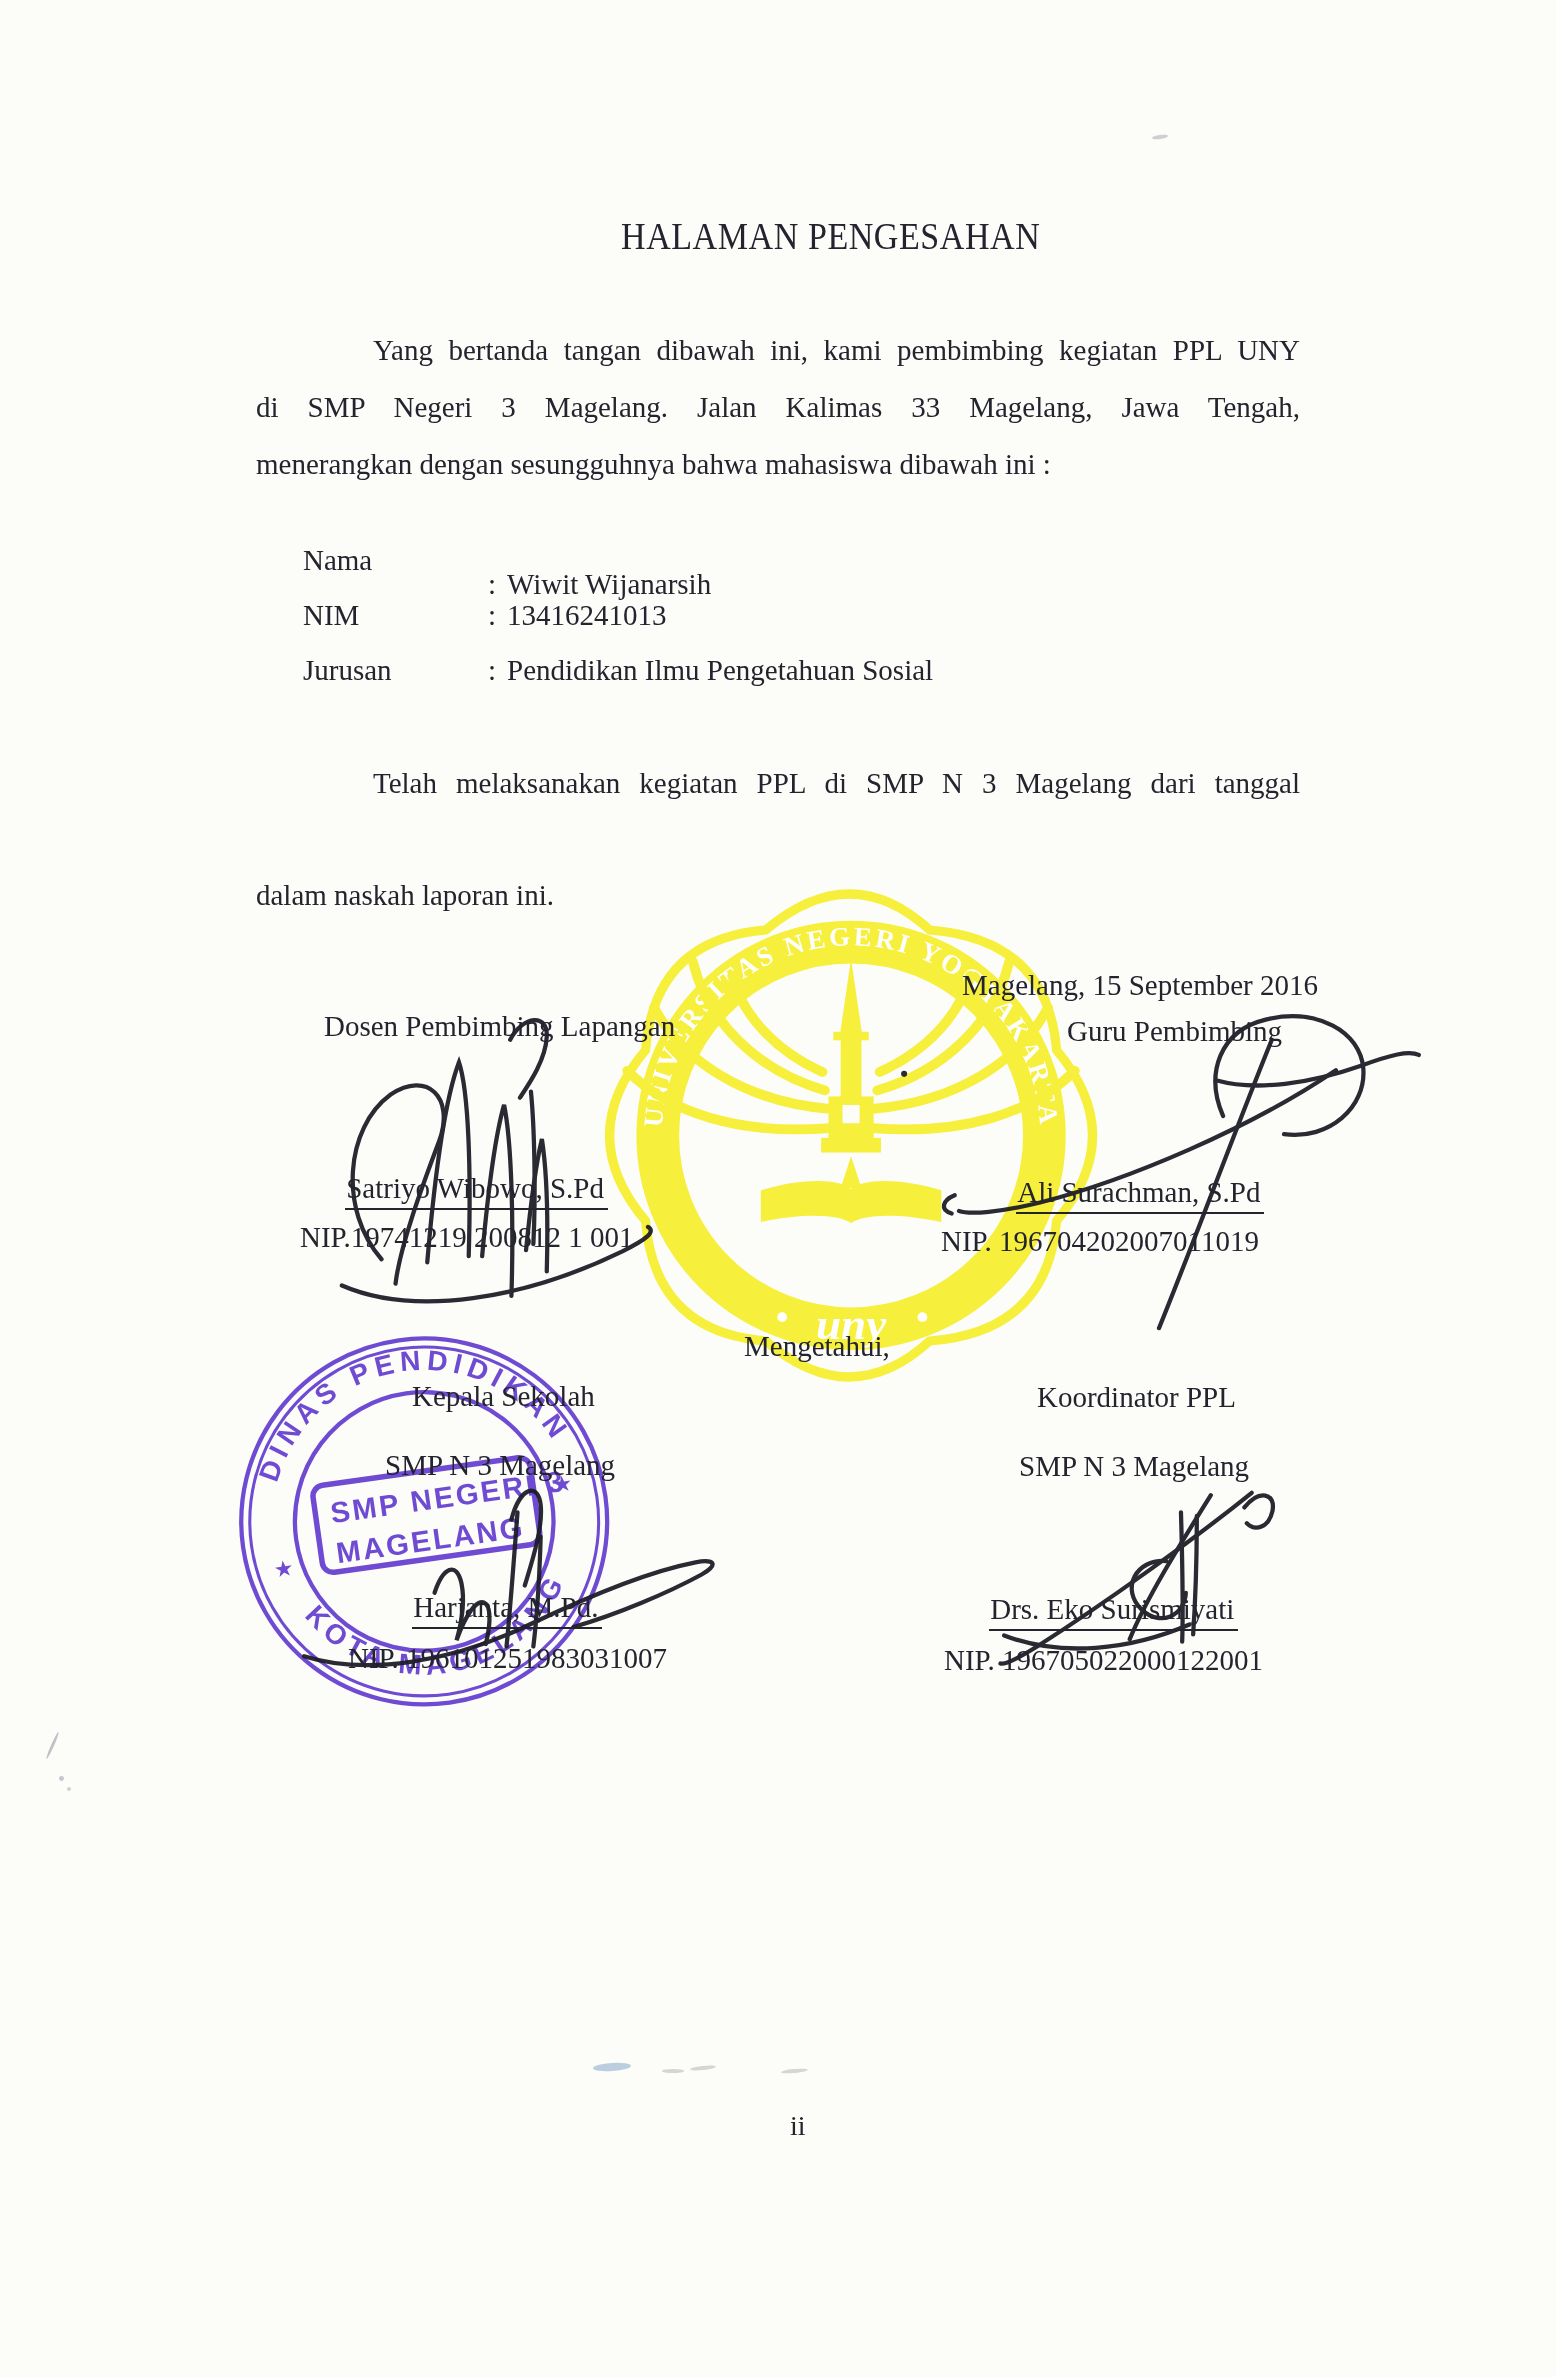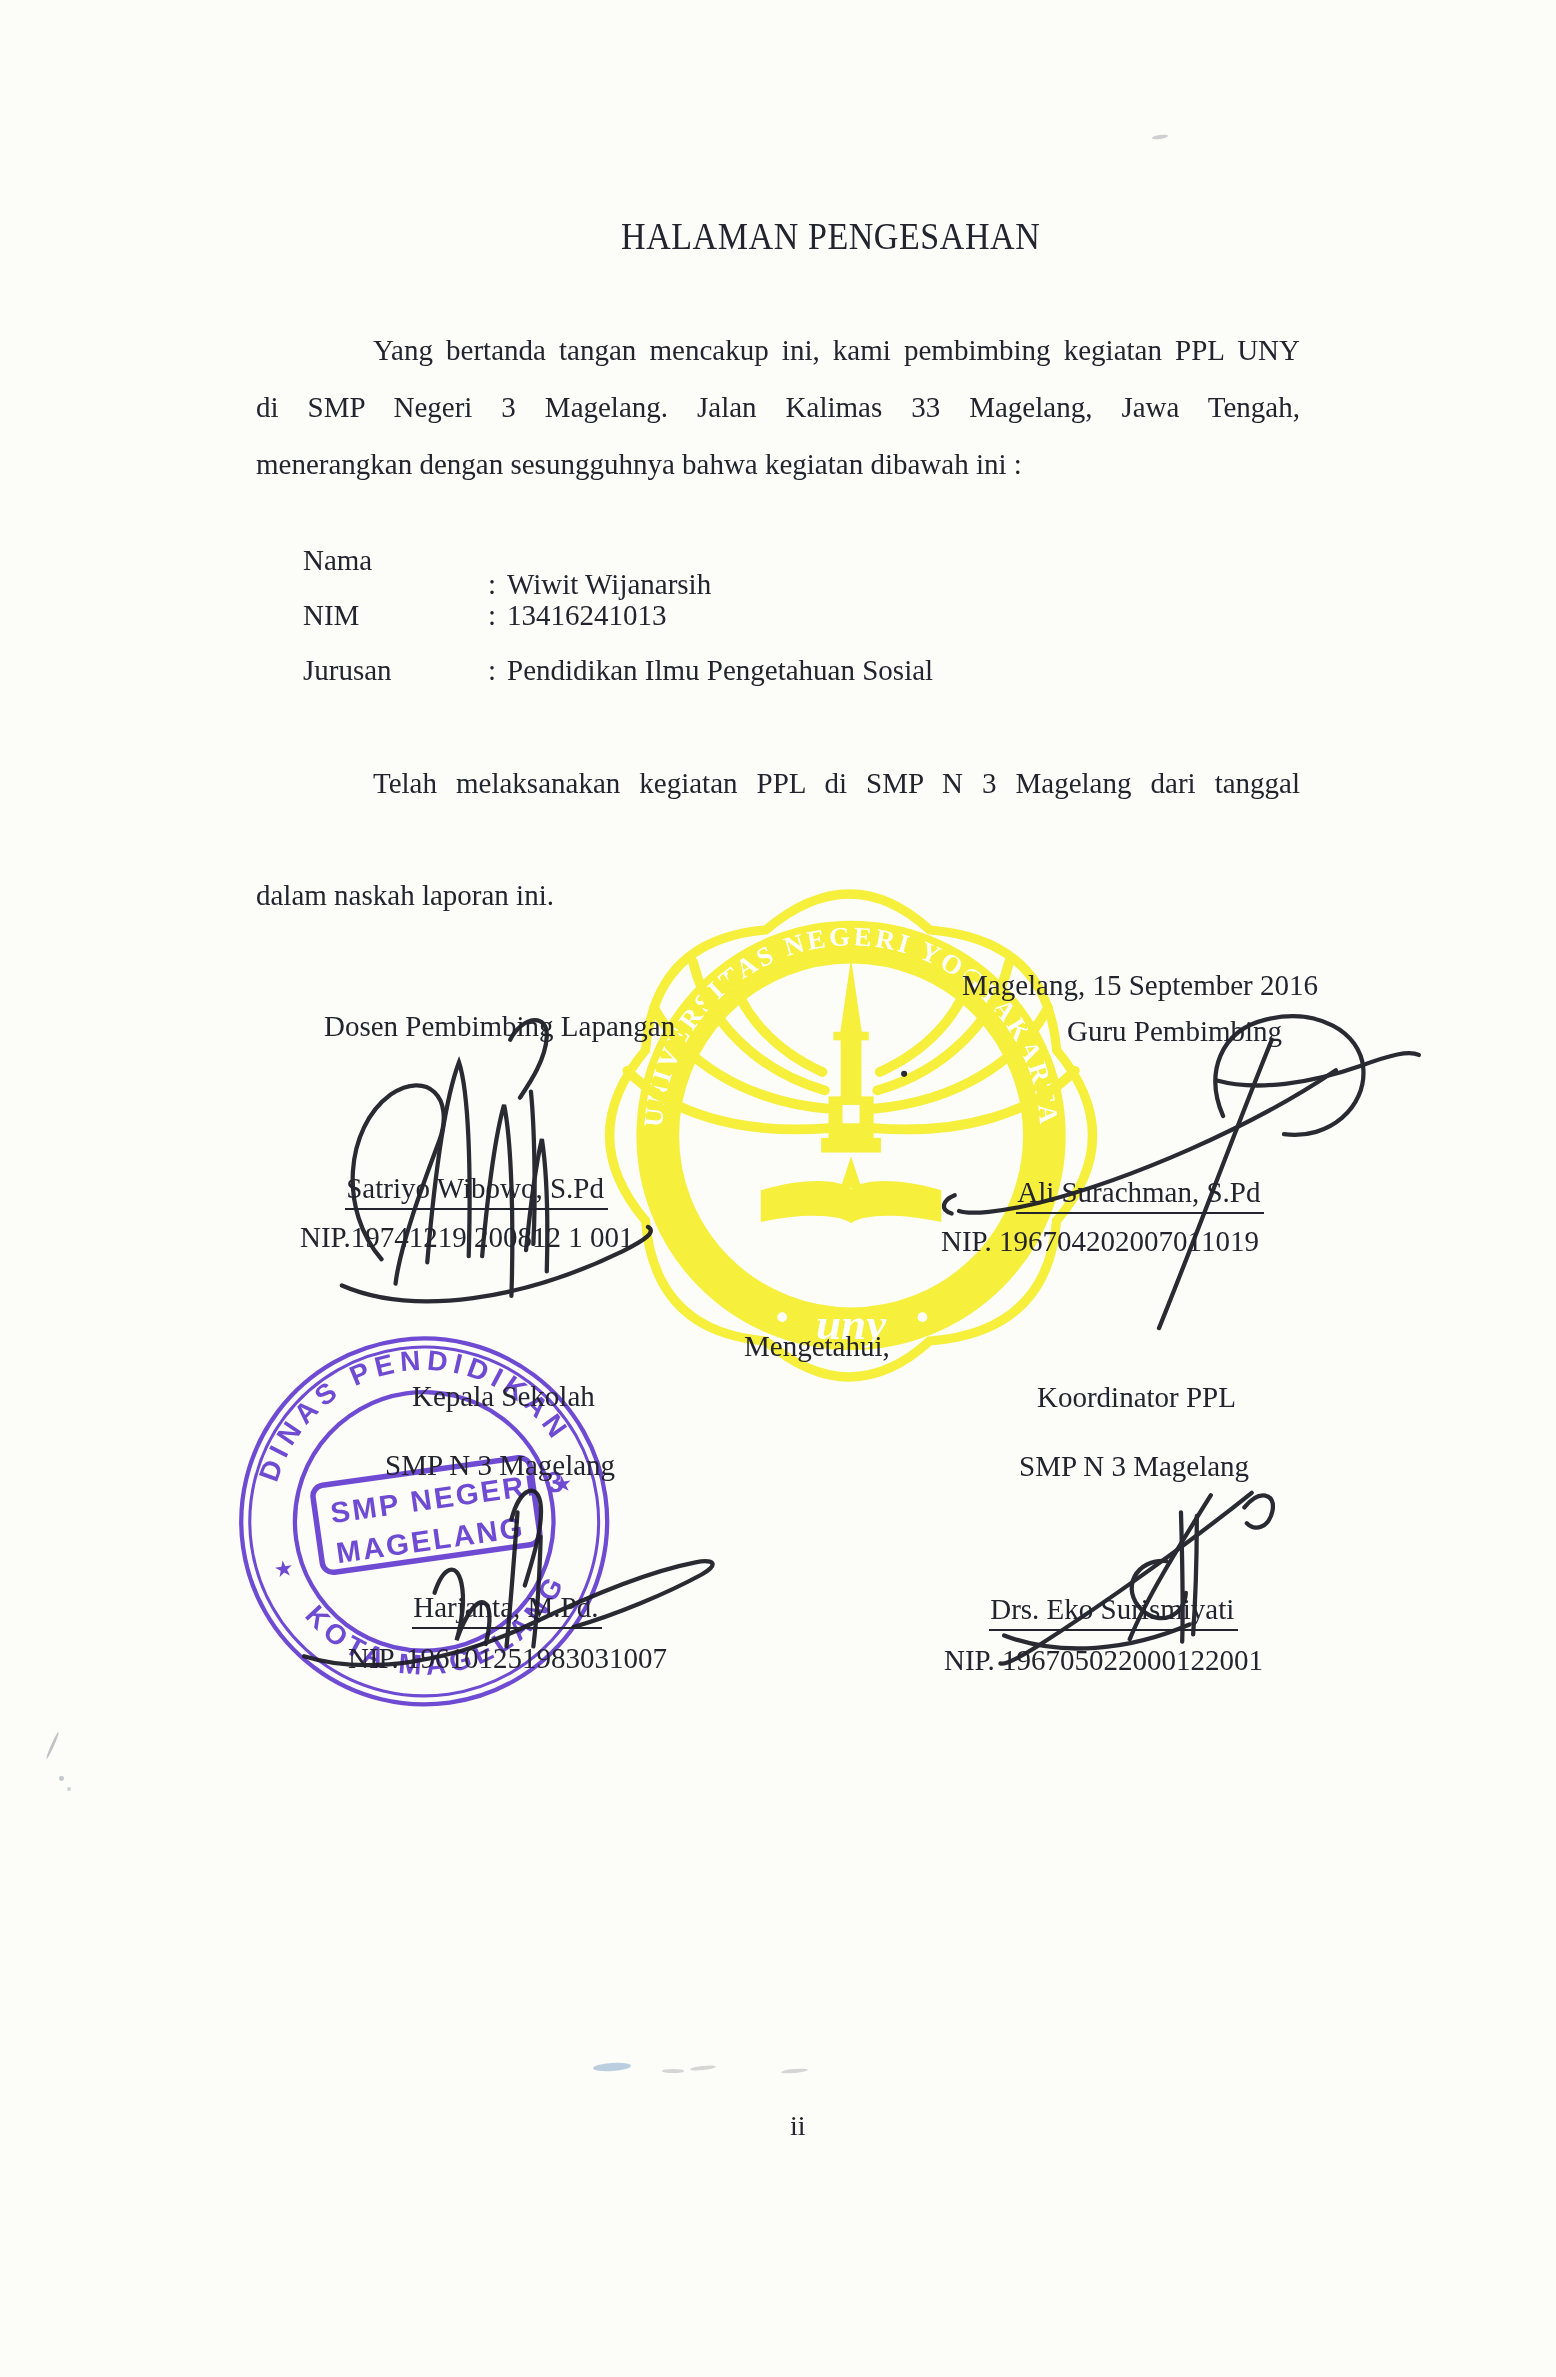--- a/index.html
+++ b/index.html
@@ -131,23 +131,23 @@
       <path d="M 1936 2480 C 1938 2550 1940 2630 1938 2692"></path>
       <path d="M 1962 2486 C 1962 2550 1960 2620 1956 2680"></path>
       <path d="M 1646 2682 C 1740 2718 1852 2706 1950 2664"></path>
       <path d="M 2040 2472 C 2064 2442 2092 2448 2086 2478 C 2080 2505 2058 2512 2044 2498"></path>
     </g>
     <circle cx="1482" cy="1761" r="5" fill="#1b1b24" stroke="none"></circle>
   </svg>
 
   <div class="abs doc-title" style="left:621px; top:215px;">HALAMAN PENGESAHAN</div>
 
-  <div class="abs bodyline just indent" style="top:331px;">Yang bertanda tangan mencakup ini, kami pembimbing kegiatan PPL UNY</div>
+  <div class="abs bodyline just indent" style="top:331px;">Yang bertanda tangan dibawah ini, kami pembimbing kegiatan PPL UNY</div>
   <div class="abs bodyline just" style="top:388px;">di SMP Negeri 3 Magelang. Jalan Kalimas 33 Magelang, Jawa Tengah,</div>
-  <div class="abs bodyline" style="top:445px;">menerangkan dengan sesungguhnya bahwa kegiatan dibawah ini :</div>
+  <div class="abs bodyline" style="top:445px;">menerangkan dengan sesungguhnya bahwa mahasiswa dibawah ini :</div>
 
   <div class="abs fieldlabel" style="left:303px; top:544px;">Nama</div>
   <div class="abs fieldvalue" style="left:488px; top:568px;"><span class="colon">:</span><span>Wiwit Wijanarsih</span></div>
 
   <div class="abs fieldlabel" style="left:303px; top:599px;">NIM</div>
   <div class="abs fieldvalue" style="left:488px; top:599px;"><span class="colon">:</span><span>13416241013</span></div>
 
   <div class="abs fieldlabel" style="left:303px; top:654px;">Jurusan</div>
   <div class="abs fieldvalue" style="left:488px; top:654px;"><span class="colon">:</span><span>Pendidikan Ilmu Pengetahuan Sosial</span></div>
 

